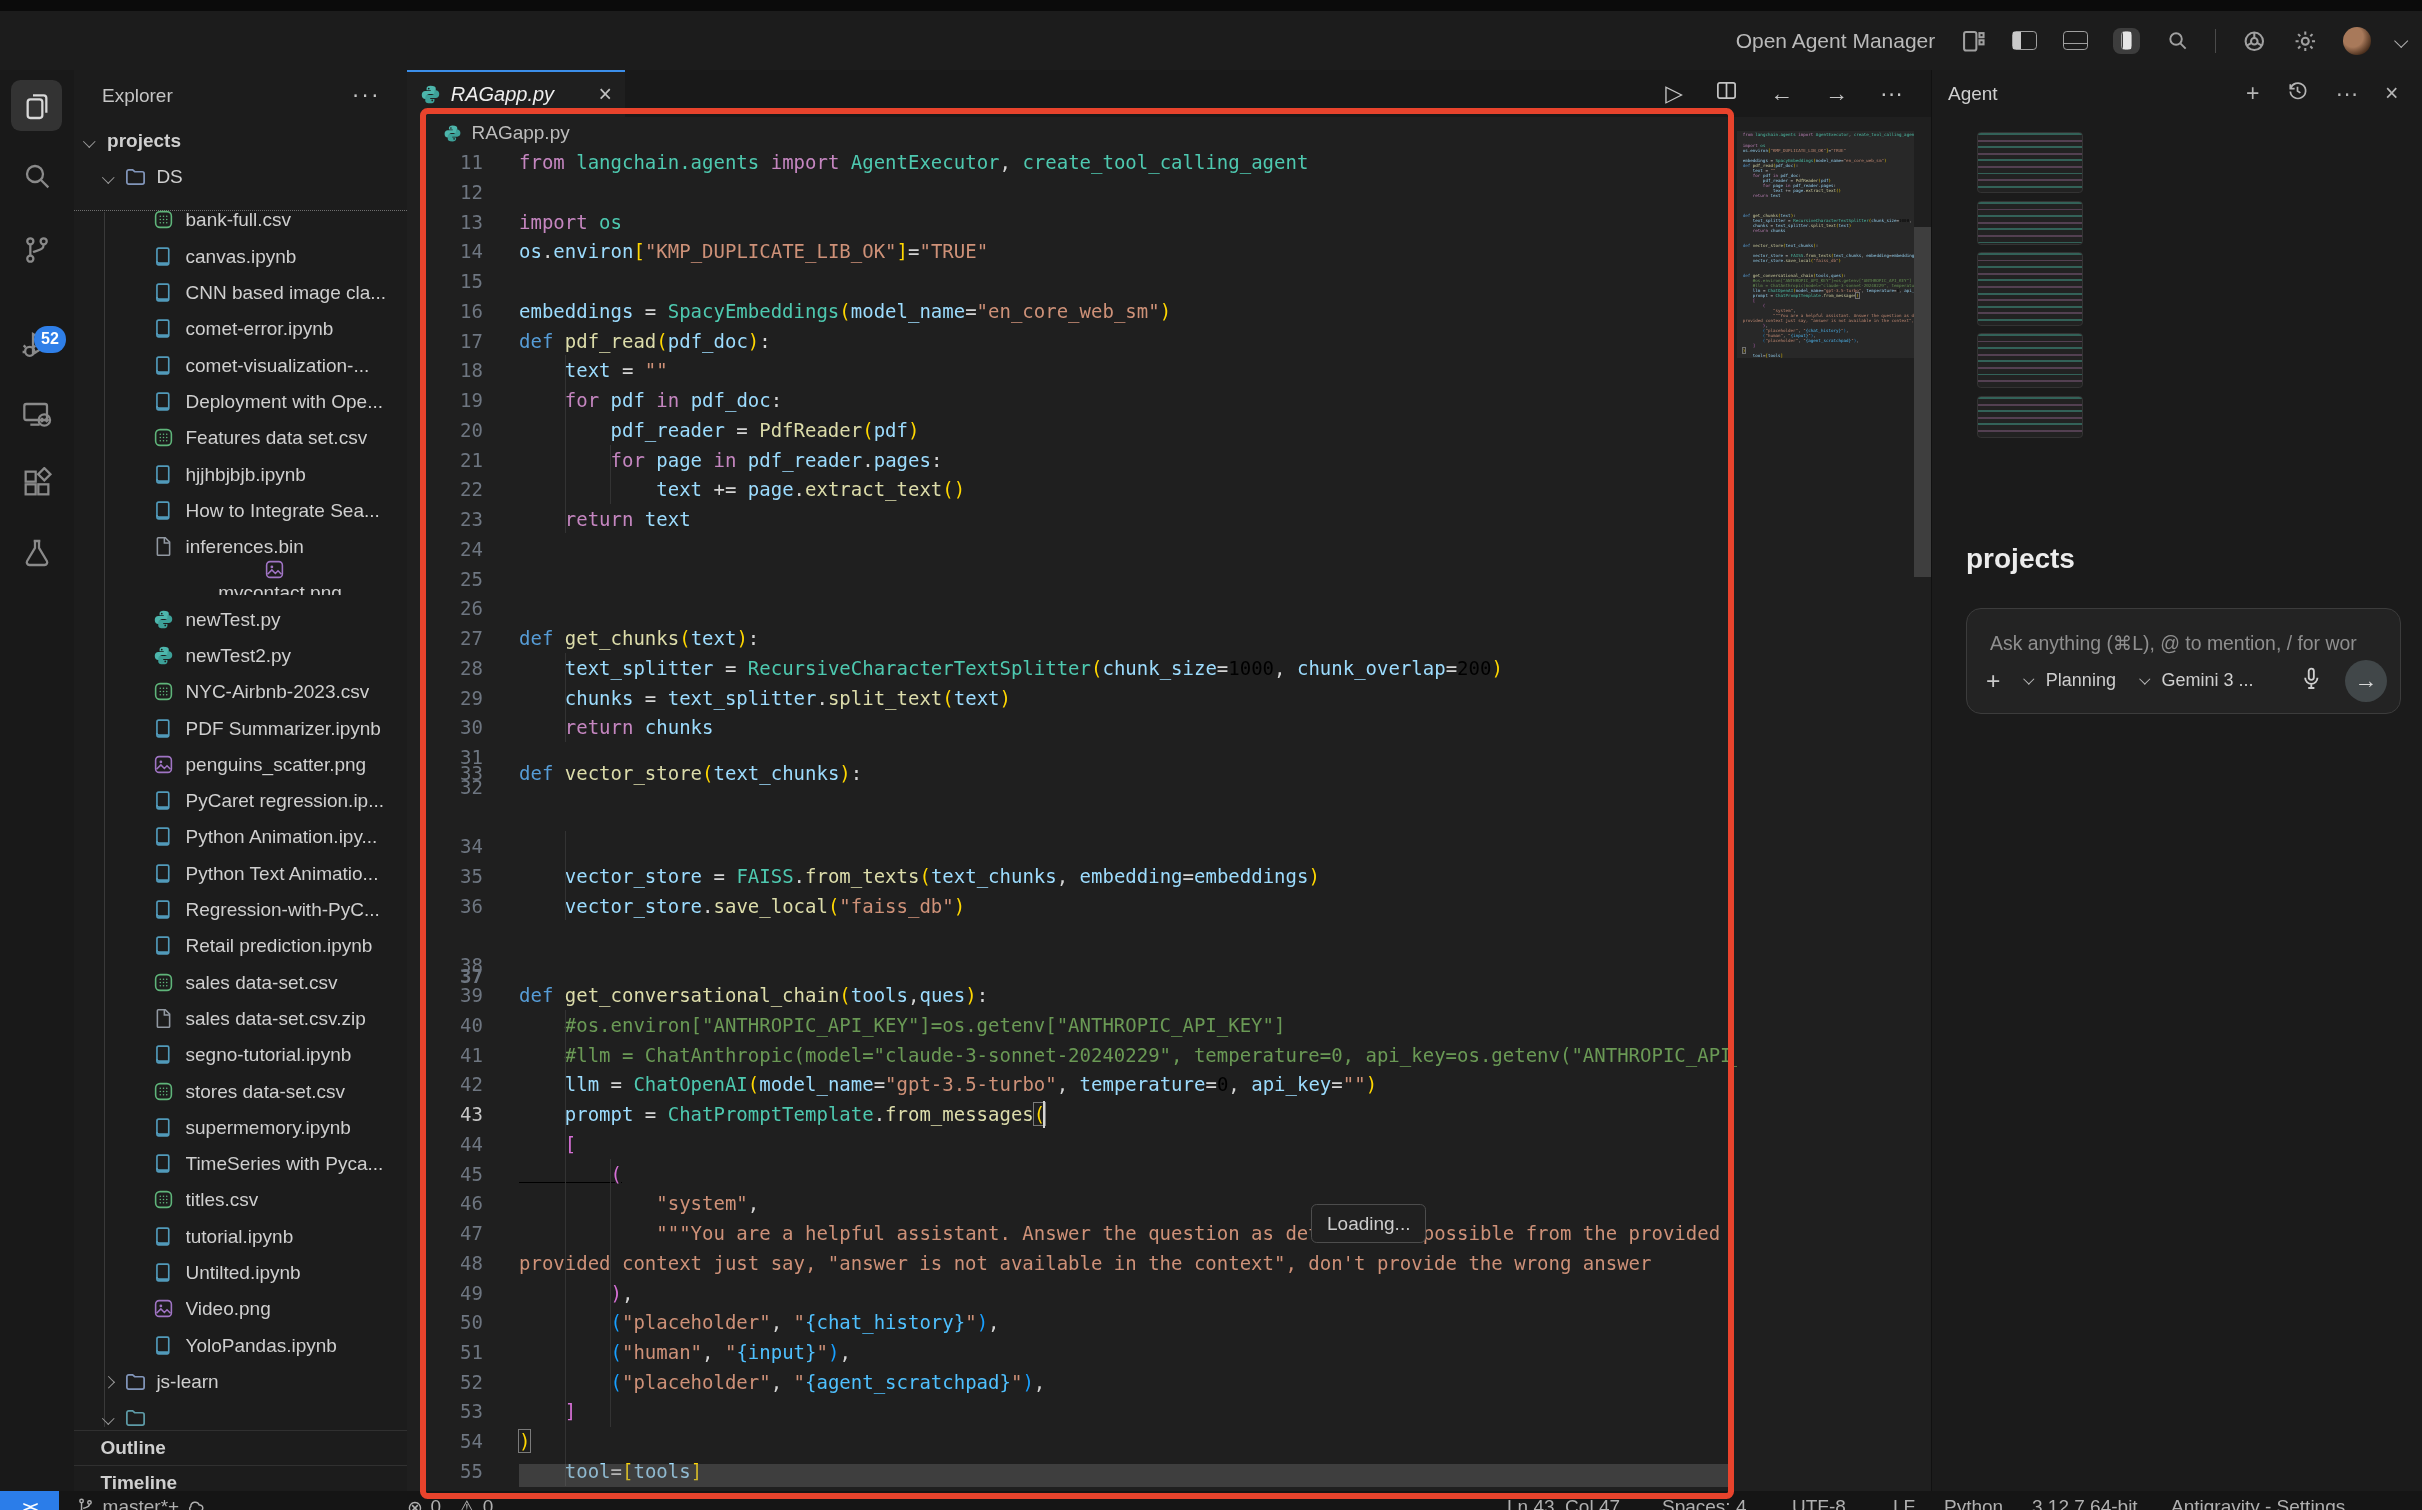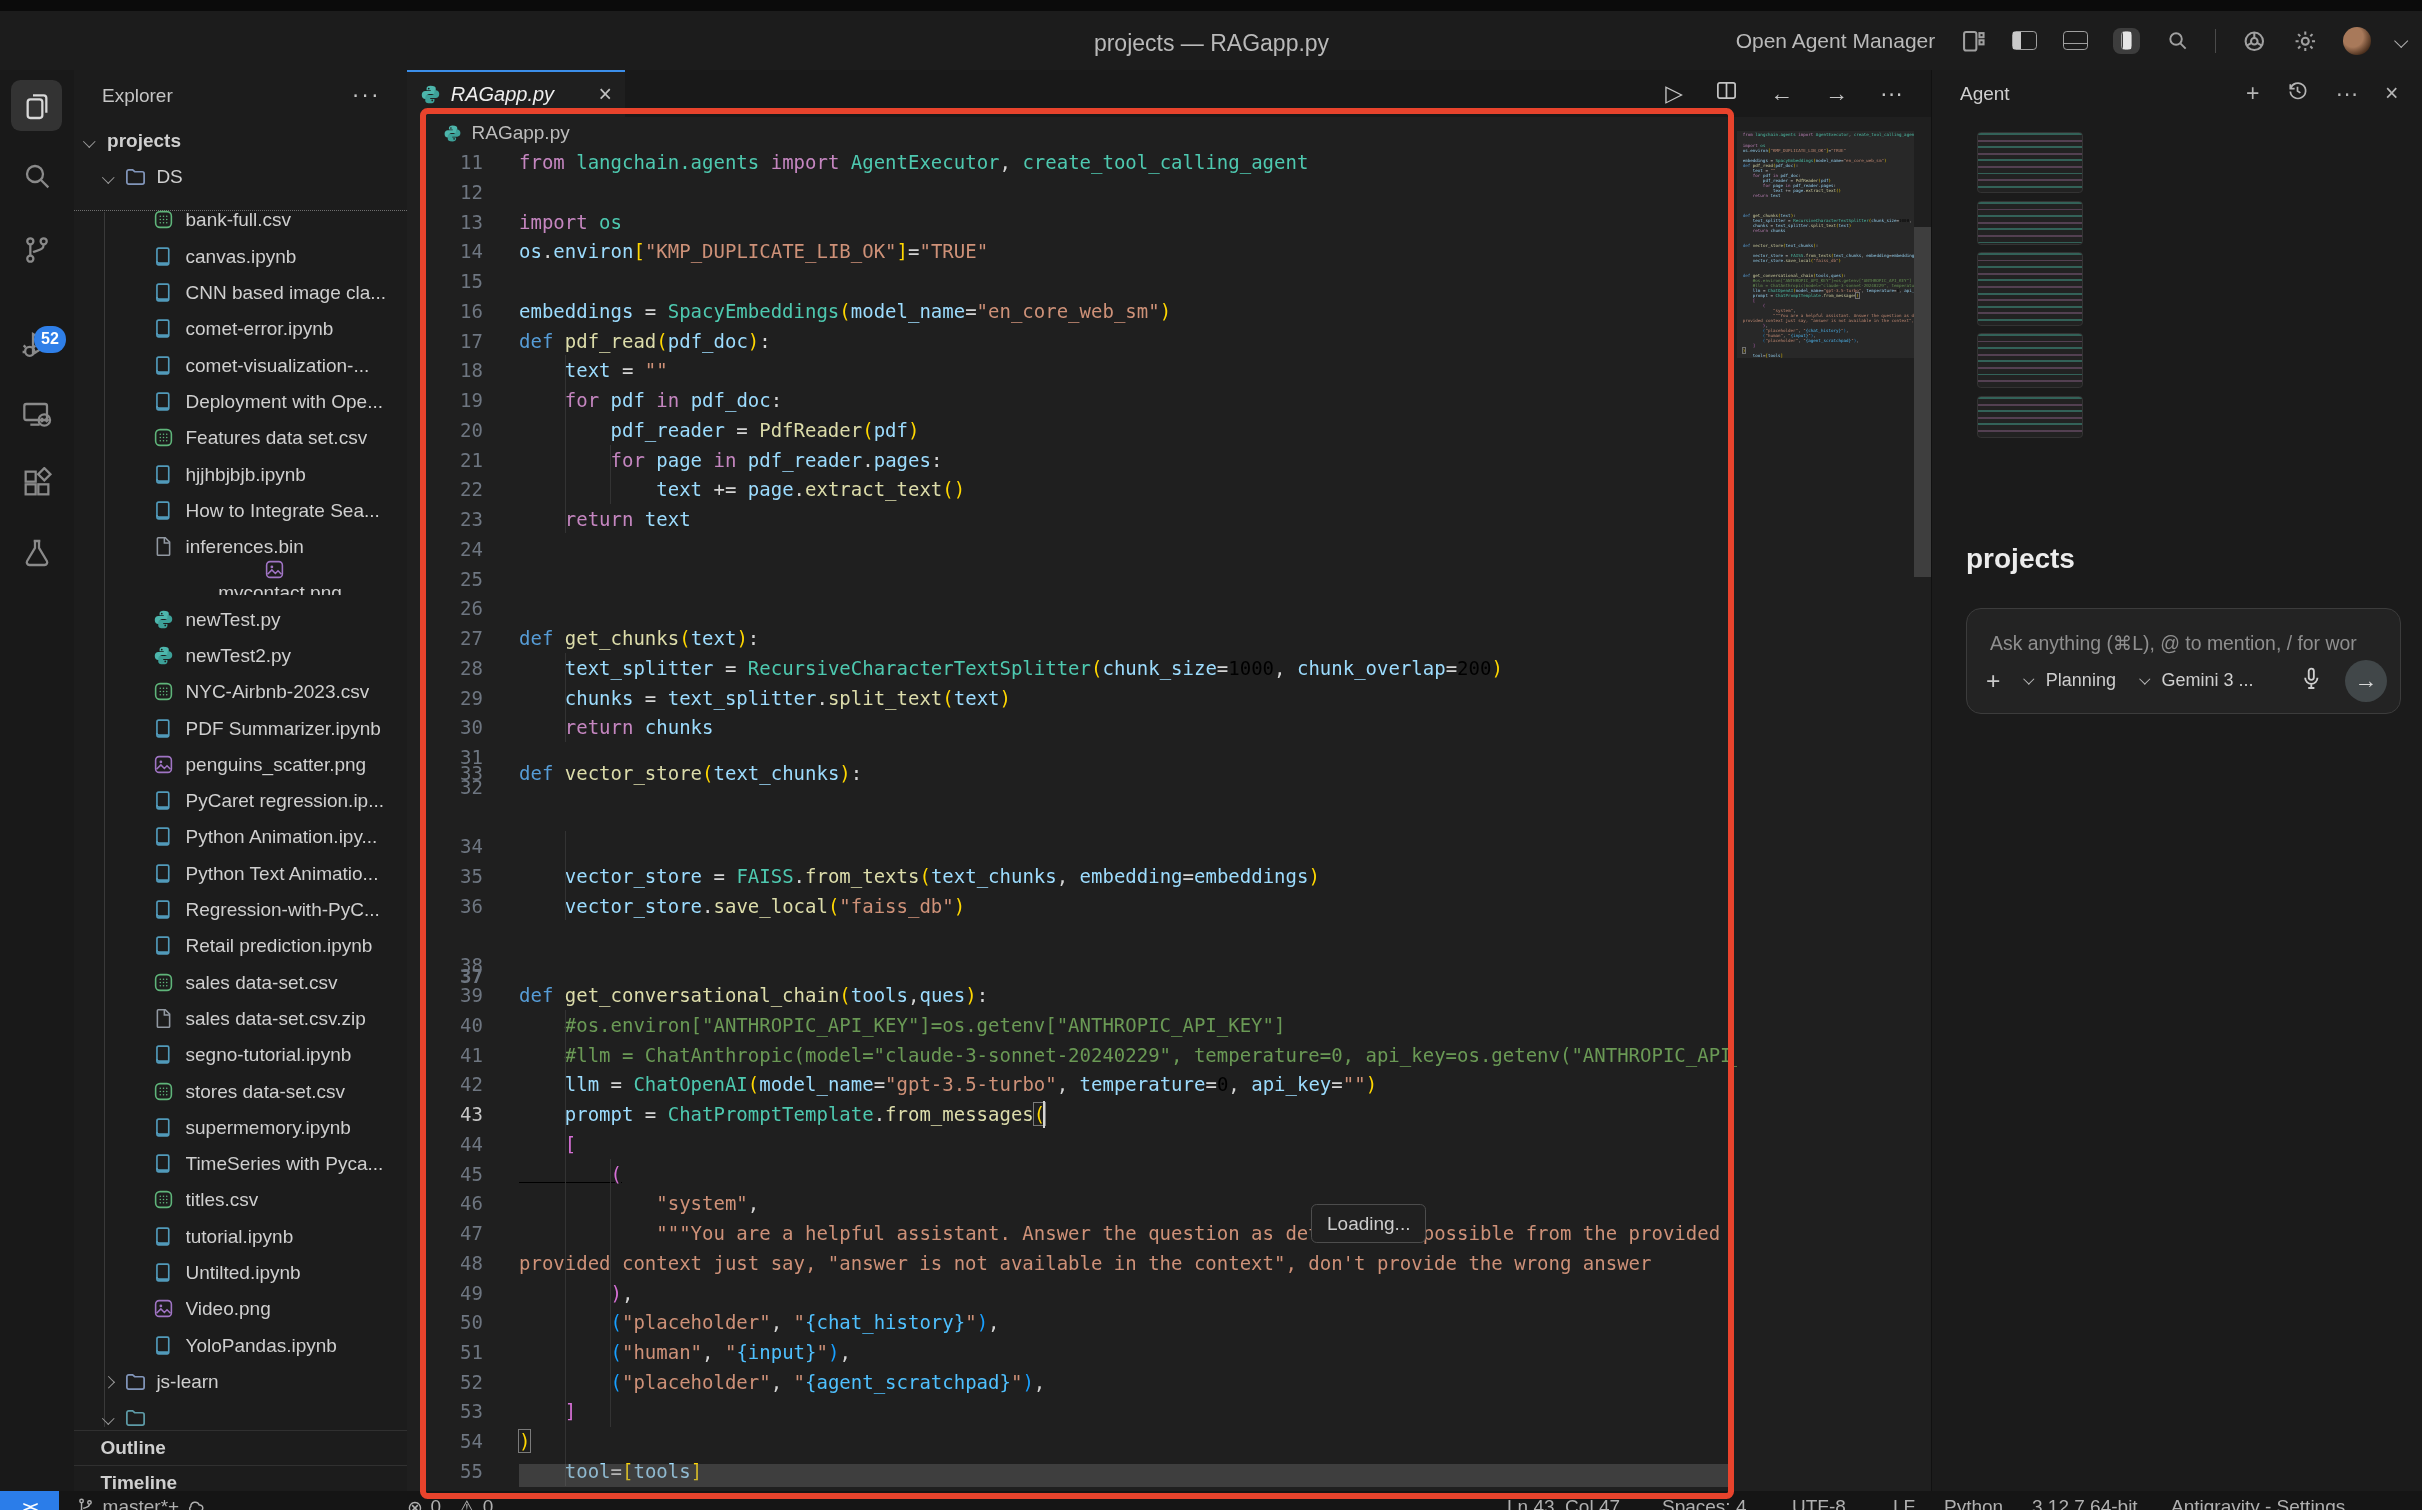--- a/index.html
+++ b/index.html
@@ -94,21 +94,21 @@
   #minimap { left:1737px; top:0; width:177px; height:1491px; overflow:hidden;
              font-family:"DejaVu Sans Mono", monospace; }
   .mini-line { position:absolute; left:5.7px; white-space:pre; font-size:4.2px; line-height:5px; opacity:.9; }
   #mini-view { left:1737px; top:131px; width:177px; height:227px; background:rgba(255,255,255,.045); }
   #vscroll-thumb { left:1914px; top:227px; width:17px; height:350px; background:rgba(121,121,121,.35); }
 
   
   #agent { left:1931px; top:70px; width:492px; height:1421px; background:#1b1b1b;
            border-left:0.9px solid #111; }
   #agent-head { position:absolute; left:0; top:0; width:100%; height:47px; display:flex; align-items:center; }
-  #agent-title { margin-left:28px; font-size:19px; color:#cfcfcf; }
+  #agent-title { margin-left:16px; font-size:19px; color:#cfcfcf; }
   #agent-icons { margin-left:auto; margin-right:24.6px; display:flex; gap:26.5px; color:#b5b5b5;
                  font-size:23px; align-items:center; }
   .thumb { position:absolute; left:45px; width:106px; border:0.9px solid #333; border-radius:3.8px;
            background:#222 repeating-linear-gradient(180deg, rgba(78,201,176,.38) 0 1.9px, transparent 1.9px 6.6px,
                      rgba(197,134,192,.3) 6.6px 8.5px, transparent 8.5px 13.2px); }
   #chat-title { position:absolute; left:34px; top:473px; font-size:28px; font-weight:bold; color:#ececec; }
   #agent-input { position:absolute; left:34px; top:538px; width:435px; height:106px; background:#232323;
                  border:0.9px solid #3c3c3c; border-radius:15px; }
   #agent-ph { position:absolute; left:23px; top:23px; width:394px; font-size:19.4px; color:#8f8f8f;
               white-space:nowrap; overflow:hidden; }
@@ -135,21 +135,20 @@
             border-radius:7.6px; z-index:80; pointer-events:none; }
 </style>
 </head>
 <body>
 
 <div id="app">
 
   <div id="topstrip" class="abs"></div>
 
   <div id="titlebar" class="abs">
-    <div id="window-title" class="abs">projects — RAGapp.py</div>
     <div id="tb-right" class="abs">
       <span class="lbl">Open Agent Manager</span>
       <span class="tbicon">
         <svg width="24.6" height="24.6" viewBox="0 0 24 24" fill="none" stroke="#a0a0a0" stroke-width="2">
             <rect x="3" y="3" width="12" height="18" rx="2"></rect>
             <rect x="18" y="4" width="4" height="4"></rect>
             <rect x="18" y="11" width="4" height="4"></rect>
           </svg>
       </span>
       <span class="tbicon">

